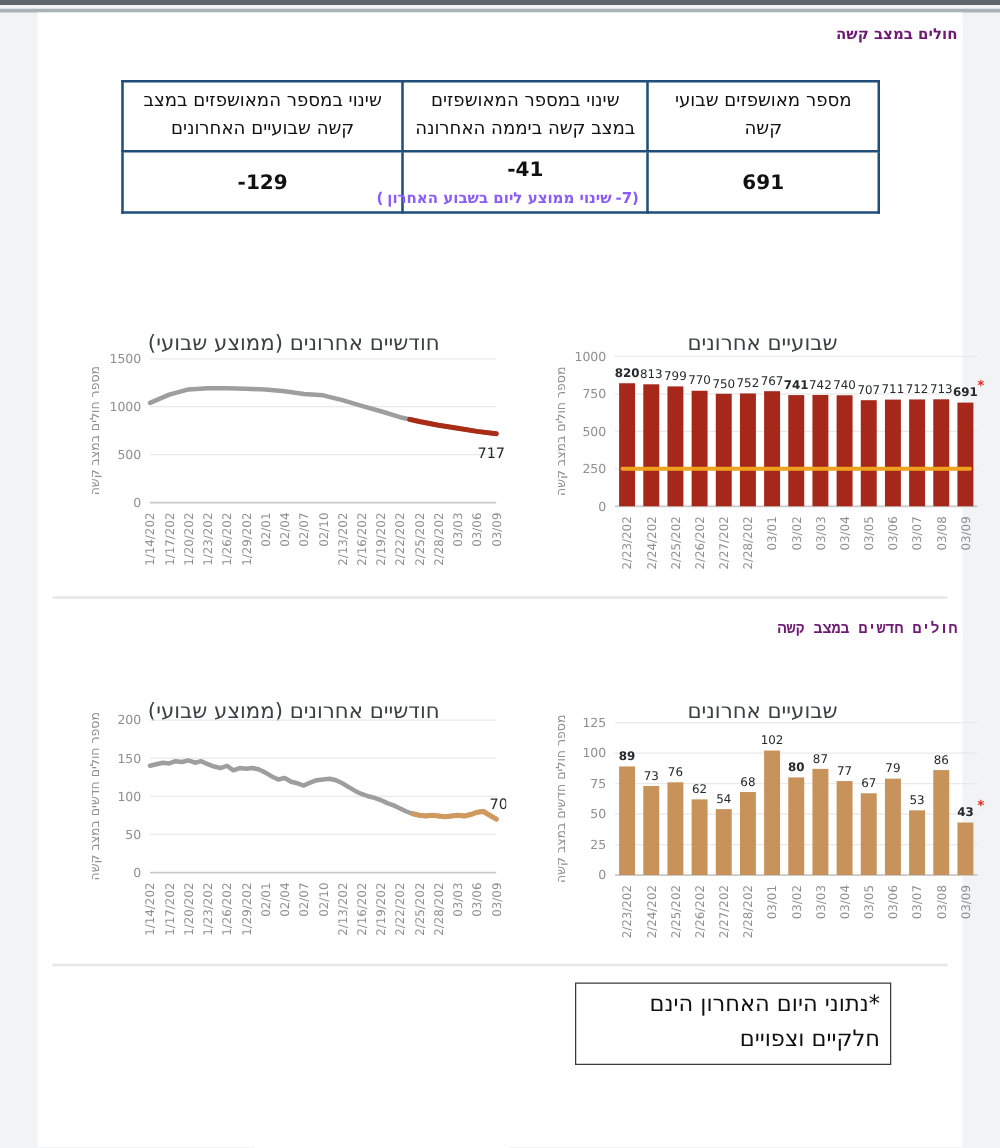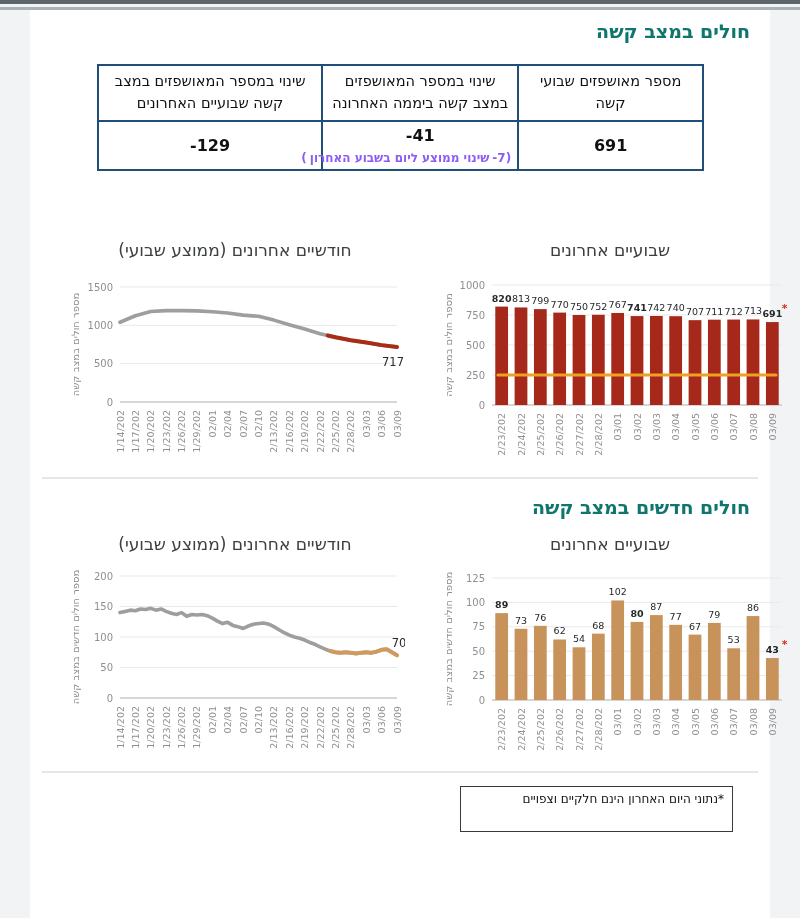--- a/index.html
+++ b/index.html
@@ -1,47 +1,47 @@
 <!DOCTYPE html>
 <html lang="he"><head>
 <meta charset="utf-8">
 <style>
   html,body{margin:0;padding:0;background:#eef0f2;}
   *{box-sizing:border-box;font-family:"DejaVu Sans",sans-serif;}
   .canvas{position:relative;width:800px;height:918px;background:#f1f3f4;overflow:hidden;}
   .top-line1{position:absolute;left:0;top:0;width:800px;height:4px;background:#5d676b;}
   .top-line2{position:absolute;left:0;top:7px;width:800px;height:3px;background:#a9b2b6;}
   .sheet{position:absolute;left:30px;top:10px;width:740px;height:908px;background:#ffffff;}
-  .section-title{position:absolute;right:50px;color:#0f766e;font-weight:bold;font-size:19px;direction:rtl;}
+  .section-title{position:absolute;right:34px;color:#701a75;font-weight:bold;font-size:12px;direction:rtl;}
   .sec1-title{top:20px;}
-  .sec2-title{top:496px;}
+  .sec2-title{top:496px;font-family:Liberation Mono, monospace;}
   table.summary{position:absolute;left:97px;top:64px;width:607px;border-collapse:collapse;direction:rtl;table-layout:fixed;}
   table.summary td{border:2px solid #1f4e79;text-align:center;vertical-align:middle;padding:4px 6px;}
   td.hdr{font-size:14.5px;line-height:1.5;color:#111;height:56px;}
   td.val{font-size:16px;font-weight:bold;color:#111;height:46px;vertical-align:top;padding-top:7px;}
   .valnum{direction:ltr;unicode-bidi:isolate;display:inline-block;}
   .note{font-size:12px;font-weight:600;color:#8b5cf6;margin-top:6px;white-space:nowrap;}
   .note span{display:inline-block;}
   .note .rtl{direction:rtl;unicode-bidi:isolate;margin:0 3px;}
-  .chart-title{position:absolute;font-size:17px;color:#3c4043;font-weight:500;direction:rtl;text-align:center;}
+  .chart-title{position:absolute;font-size:17px;color:#3c4043;font-weight:500;direction:rtl;text-align:center;margin-top:25px;}
   .ct-bar1{left:440px;top:240px;width:340px;}
   .ct-line1{left:70px;top:240px;width:330px;}
   .ct-bar2{left:440px;top:534px;width:340px;}
   .ct-line2{left:70px;top:534px;width:330px;}
   .chart-box{position:absolute;}
   .cb0{left:430px;top:262px;width:360px;height:200px;}
   .cb1{left:65px;top:262px;width:340px;height:200px;}
   .cb2{left:430px;top:558px;width:360px;height:212px;}
   .cb3{left:65px;top:558px;width:340px;height:212px;}
   svg{display:block;}
   svg text{font-family:"DejaVu Sans",sans-serif;}
   .divider{position:absolute;left:42px;width:716px;height:2px;background:#e6e6e6;}
   .div1{top:477px;}
   .div2{top:771px;}
-  .footnote{position:absolute;left:460px;top:786px;width:273px;min-height:46px;border:1px solid #3a3a3a;direction:rtl;text-align:right;font-size:12px;line-height:1.55;color:#111;padding:3px 8px 5px 24px;}
+  .footnote{position:absolute;left:460px;top:786px;width:253px;min-height:46px;border:1px solid #3a3a3a;direction:rtl;text-align:right;font-size:18px;line-height:1.55;color:#111;padding:3px 8px 5px 24px;}
 </style>
 </head>
 <body>
 
 <div class="canvas">
   <div class="top-line1"></div>
   <div class="top-line2"></div>
   <div class="sheet"></div>
 
   <div class="section-title sec1-title">חולים במצב קשה</div>

